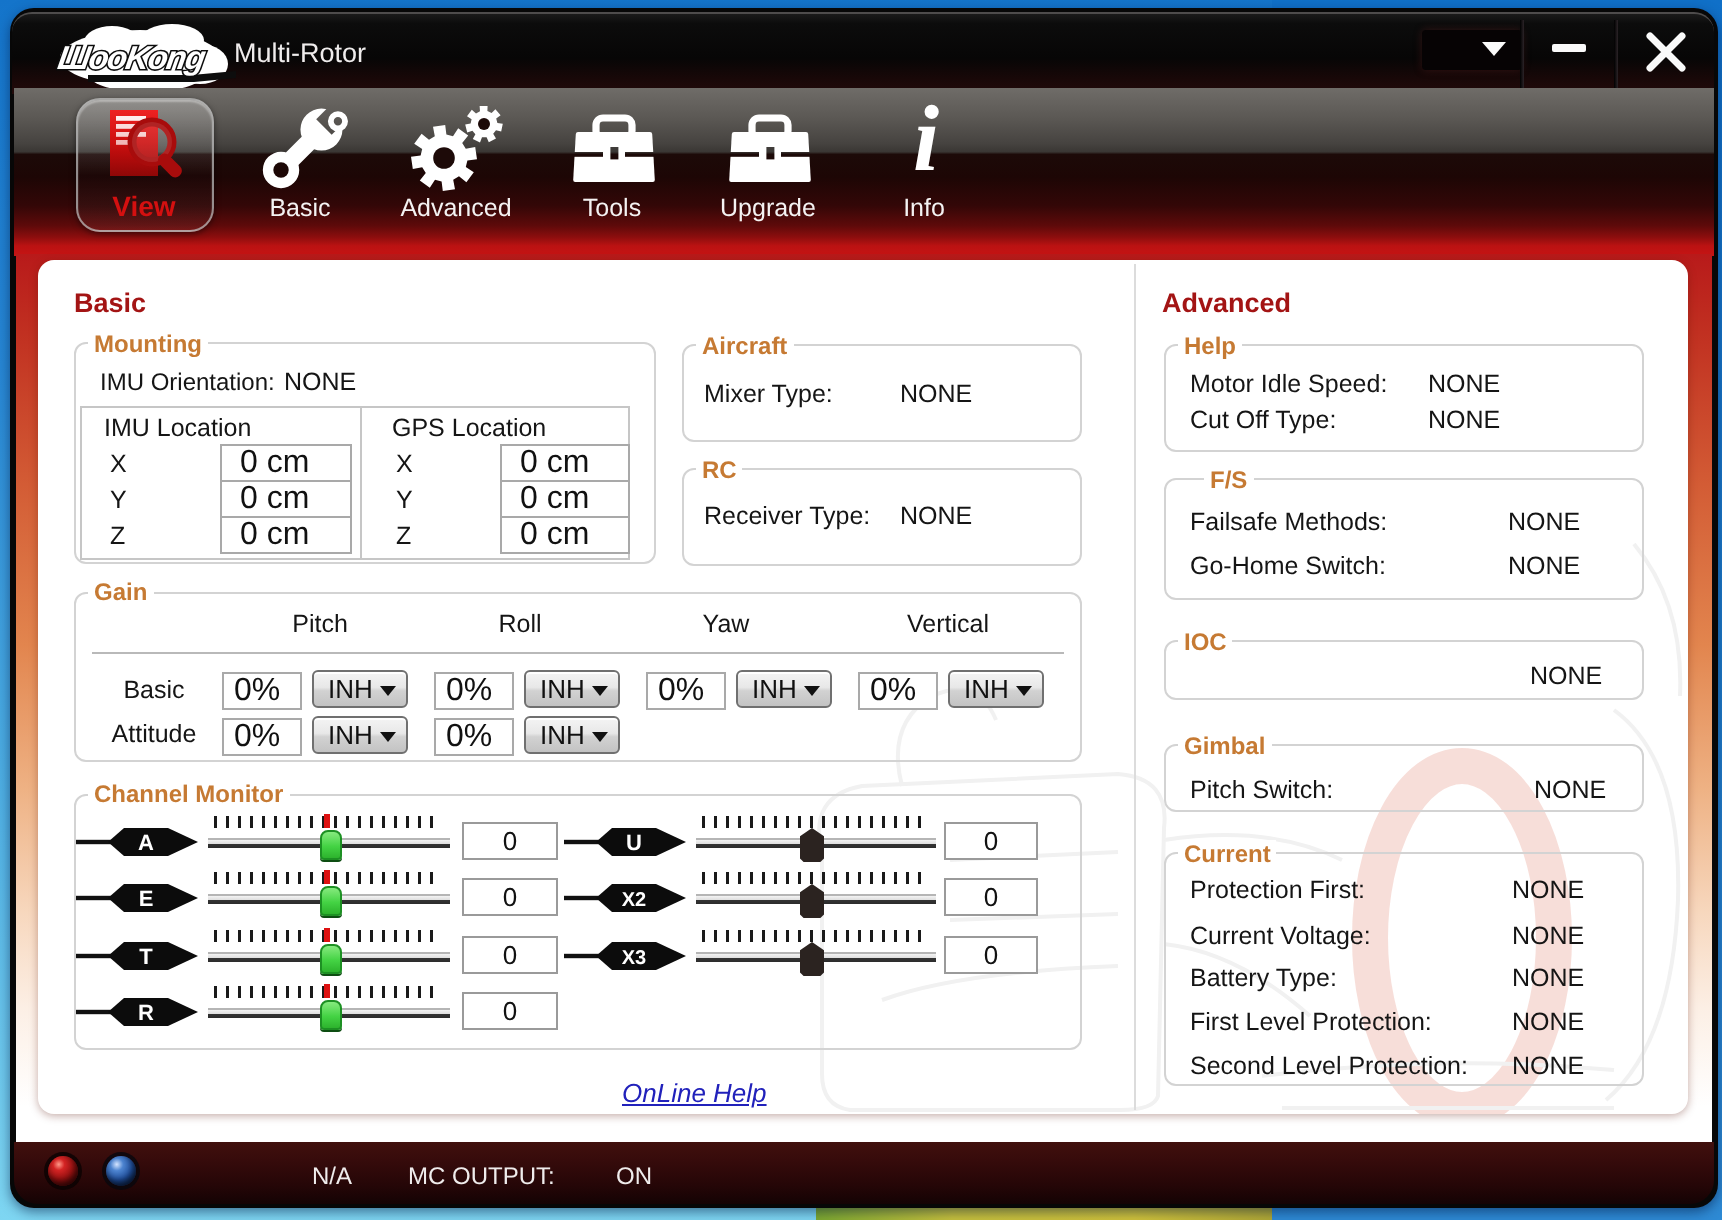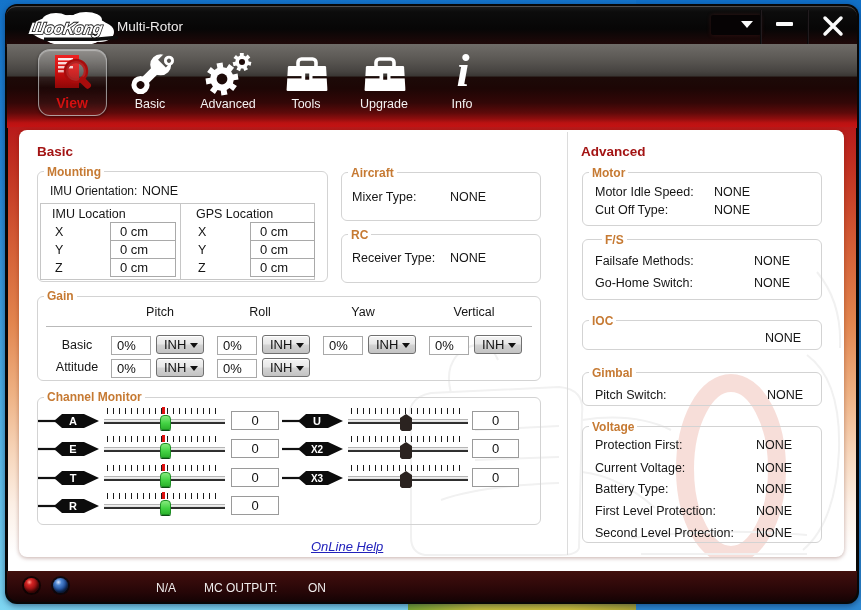--- a/index.html
+++ b/index.html
@@ -34,21 +34,21 @@
 .ticon { position:absolute; }
 #mainframe { position:absolute; left:3px; top:123px; right:3px; height:444px;
   background:linear-gradient(180deg,#b81a1a 0%,#c23322 10%,#d35c35 26%,#e2854e 44%,#eeb183 60%,#f7d7bd 74%,#fcefe5 85%,#ffffff 96%); }
 #panel { position:absolute; left:11px; top:3px; width:825px; height:427px; background:#fff;
   border-radius:8px; box-shadow:0 1px 4px rgba(90,20,10,.35); }
 #pdivider { position:absolute; left:548px; top:2px; width:1px; height:423px; background:#dcdcdc; }
 .h1 { position:absolute; font-size:13.5px; font-weight:bold; color:#a31414; }
 .fs { position:absolute; border:1px solid #d3d3d3; border-radius:6px; }
 .leg { position:absolute; font-size:12px; font-weight:bold; color:#c67a33; background:#fff; padding:0 3px; }
 .t { position:absolute; font-size:12.5px; color:#151515; white-space:nowrap; }
-.inp { position:absolute; border:1px solid #a9a9a9; background:#fff; font-size:13px; color:#111; }
+.inp { position:absolute; border:1px solid #a9a9a9; background:#fff; font-size:16px; color:#111; }
 .cmb { position:absolute; width:48px; height:19px; border:1px solid #707070; border-radius:3px;
   background:linear-gradient(180deg,#f4f4f4 0%,#e8e8e8 45%,#d2d2d2 55%,#c3c3c3 100%);
   font-size:13px; color:#111; line-height:17px; padding-left:7px;
   box-shadow:inset 0 1px 0 #fff; }
 .cmb:after { content:""; position:absolute; right:5px; top:7px; width:0; height:0;
   border-left:4.5px solid transparent; border-right:4.5px solid transparent; border-top:5.5px solid #111; }
 .ruler { position:absolute; height:6px;
   background:repeating-linear-gradient(90deg,#1a1a1a 0px,#1a1a1a 1.4px,transparent 1.4px,transparent 6px); }
 .redtick { position:absolute; width:3px; height:7px; background:#dd1111; }
 .track { position:absolute; height:5px; border-top:1px solid #b5b5b5;
@@ -305,21 +305,21 @@
     </svg>
     <div class="ruler" style="left:332px;top:335px;width:112px;"></div>
     <div class="track" style="left:329px;top:346px;width:120px;"></div>
     <div class="bhandle" style="left:381px;top:341px;"></div>
     <div class="vbox" style="left:453px;top:338px;width:47px;">0</div>
     <a class="help" style="left:292px;top:409px;font-style:italic;" href="#">OnLine Help</a>
     <div id="pdivider"></div>
     <div class="h1" style="left:562px;top:14px;">Advanced</div>
 
     <div class="fs" style="left:563px;top:42px;width:240px;height:54px;"></div>
-    <div class="leg" style="left:570px;top:36px;">Motor</div>
+    <div class="leg" style="left:570px;top:36px;">Help</div>
     <div class="t" style="left:576px;top:55px;">Motor Idle Speed:</div>
     <div class="t" style="left:695px;top:55px;">NONE</div>
     <div class="t" style="left:576px;top:73px;">Cut Off Type:</div>
     <div class="t" style="left:695px;top:73px;">NONE</div>
 
     <div class="fs" style="left:563px;top:109px;width:240px;height:61px;"></div>
     <div class="leg" style="left:570px;top:103px;margin-left:13px;">F/S</div>
     <div class="t" style="left:576px;top:124px;">Failsafe Methods:</div>
     <div class="t" style="left:735px;top:124px;">NONE</div>
     <div class="t" style="left:576px;top:146px;">Go-Home Switch:</div>
@@ -328,21 +328,21 @@
     <div class="fs" style="left:563px;top:190px;width:240px;height:30px;"></div>
     <div class="leg" style="left:570px;top:184px;">IOC</div>
     <div class="t" style="left:746px;top:201px;">NONE</div>
 
     <div class="fs" style="left:563px;top:242px;width:240px;height:34px;"></div>
     <div class="leg" style="left:570px;top:236px;">Gimbal</div>
     <div class="t" style="left:576px;top:258px;">Pitch Switch:</div>
     <div class="t" style="left:748px;top:258px;">NONE</div>
 
     <div class="fs" style="left:563px;top:296px;width:240px;height:117px;"></div>
-    <div class="leg" style="left:570px;top:290px;">Voltage</div>
+    <div class="leg" style="left:570px;top:290px;">Current</div>
     <div class="t" style="left:576px;top:308px;">Protection First:</div>
     <div class="t" style="left:737px;top:308px;">NONE</div>
     <div class="t" style="left:576px;top:331px;">Current Voltage:</div>
     <div class="t" style="left:737px;top:331px;">NONE</div>
     <div class="t" style="left:576px;top:352px;">Battery Type:</div>
     <div class="t" style="left:737px;top:352px;">NONE</div>
     <div class="t" style="left:576px;top:374px;">First Level Protection:</div>
     <div class="t" style="left:737px;top:374px;">NONE</div>
     <div class="t" style="left:576px;top:396px;">Second Level Protection:</div>
     <div class="t" style="left:737px;top:396px;">NONE</div>

